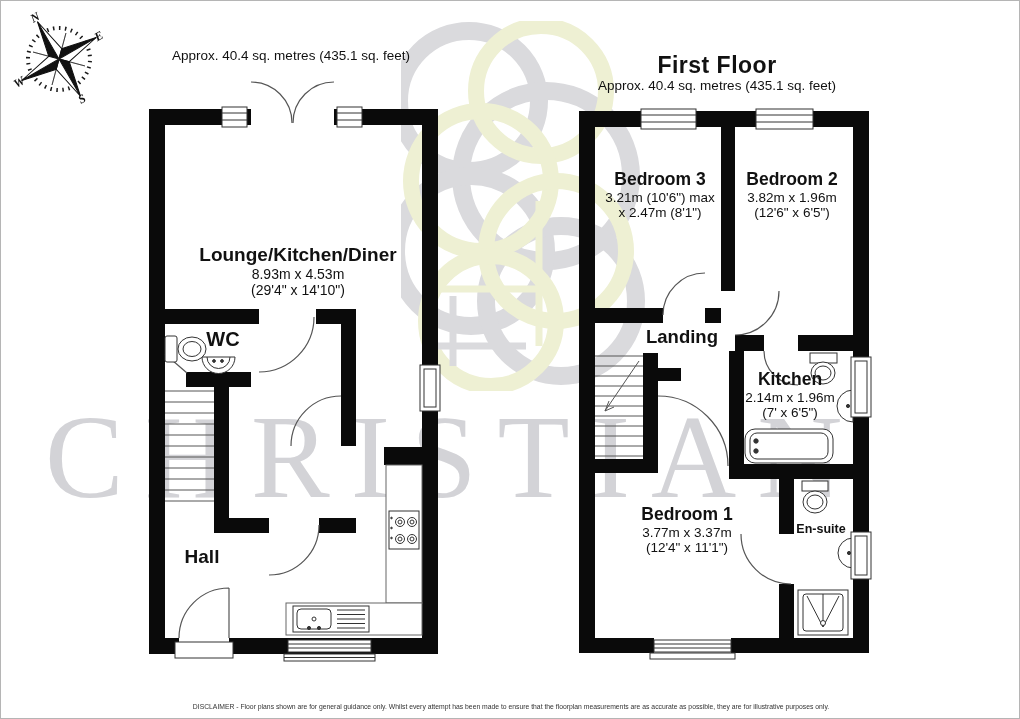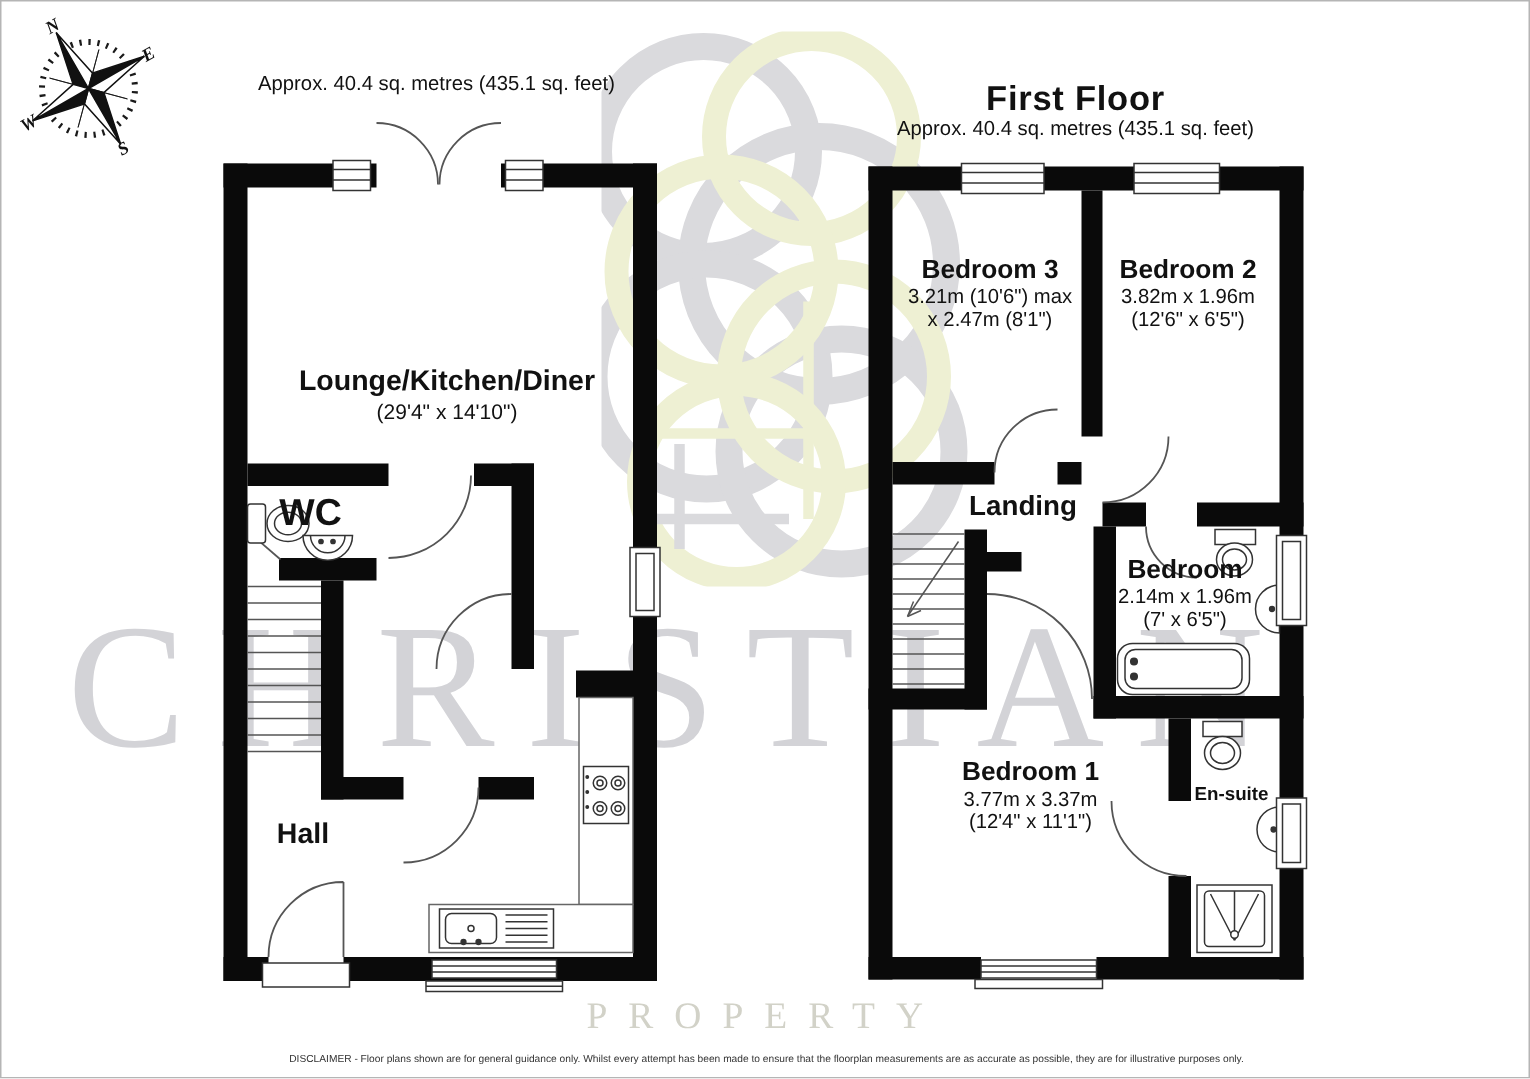--- a/index.html
+++ b/index.html
@@ -25,35 +25,34 @@
   }
   
   .floor-title{font-size:23px;font-weight:bold;letter-spacing:.5px;}
   .floor-sub{font-size:13.5px;}
   
   .room-title{font-weight:bold;font-size:17.5px;}
   .room-dim{font-size:13.5px;}
   .small-room{font-weight:bold;}
   #lbl-lounge .room-title{font-size:19px;}
   #lbl-lounge .room-dim{font-size:14px;}
-  #lbl-wc{font-size:25px;}
+  #lbl-wc{font-size:20px;margin-left:16px;}
   #lbl-hall{font-size:19px;}
   #lbl-landing{font-size:18.5px;}
   #lbl-ensuite{font-size:12.5px;}
   #footer-total{font-size:22px;left:505px;top:675px;}
   #footer-disclaimer{font-size:6.8px;left:510px;top:702px;color:#333;}
   svg{display:block;}
 </style>
 </head>
 <body>
 
 <div id="canvas">
 
   <div class="abs" id="wm-christian">CHRISTIAN</div>
-  <div class="abs" id="wm-property">PROPERTY</div>
 
   <svg class="abs" style="left:400px;top:20px;" width="270" height="370" viewBox="0 0 270 370">
     <g fill="none">
       <circle cx="68" cy="80" r="70" stroke="#dadadd" stroke-width="18"></circle>
       <circle cx="145" cy="155" r="85" stroke="#dadadd" stroke-width="18"></circle>
       <circle cx="70" cy="230" r="75" stroke="#dadadd" stroke-width="18"></circle>
       <circle cx="160" cy="280" r="75" stroke="#dadadd" stroke-width="18"></circle>
       <circle cx="140" cy="70" r="65" stroke="#eef0d3" stroke-width="16"></circle>
       <circle cx="80" cy="160" r="70" stroke="#eef0d3" stroke-width="16"></circle>
       <circle cx="155" cy="230" r="70" stroke="#eef0d3" stroke-width="16"></circle>
@@ -315,20 +314,21 @@
     </g>
   </svg>
 
   <div class="abs ctr floor-sub" style="left:290px;top:47px;">Approx. 40.4 sq. metres (435.1 sq. feet)</div>
 
   <div class="abs ctr floor-title" style="left:716px;top:51px;">First Floor</div>
   <div class="abs ctr floor-sub" style="left:716px;top:77px;">Approx. 40.4 sq. metres (435.1 sq. feet)</div>
 
   <div class="abs ctr" id="lbl-lounge" style="left:297px;top:243px;">
     <div class="room-title">Lounge/Kitchen/Diner</div>
+    <div class="room-dim">8.93m x 4.53m</div>
     <div class="room-dim">(29'4" x 14'10")</div>
   </div>
 
   <div class="abs ctr small-room" id="lbl-wc" style="left:206px;top:327px;">WC</div>
   <div class="abs ctr small-room" id="lbl-hall" style="left:201px;top:545px;">Hall</div>
 
   <div class="abs ctr" style="left:659px;top:168px;">
     <div class="room-title">Bedroom 3</div>
     <div class="room-dim">3.21m (10'6") max</div>
     <div class="room-dim">x 2.47m (8'1")</div>
@@ -336,21 +336,21 @@
 
   <div class="abs ctr" style="left:791px;top:168px;">
     <div class="room-title">Bedroom 2</div>
     <div class="room-dim">3.82m x 1.96m</div>
     <div class="room-dim">(12'6" x 6'5")</div>
   </div>
 
   <div class="abs ctr small-room" id="lbl-landing" style="left:681px;top:325px;">Landing</div>
 
   <div class="abs ctr" style="left:789px;top:368px;">
-    <div class="room-title">Bedroom</div>
+    <div class="room-title">Kitchen</div>
     <div class="room-dim">2.14m x 1.96m</div>
     <div class="room-dim">(7' x 6'5")</div>
   </div>
 
   <div class="abs ctr" style="left:686px;top:503px;">
     <div class="room-title">Bedroom 1</div>
     <div class="room-dim">3.77m x 3.37m</div>
     <div class="room-dim">(12'4" x 11'1")</div>
   </div>
 

